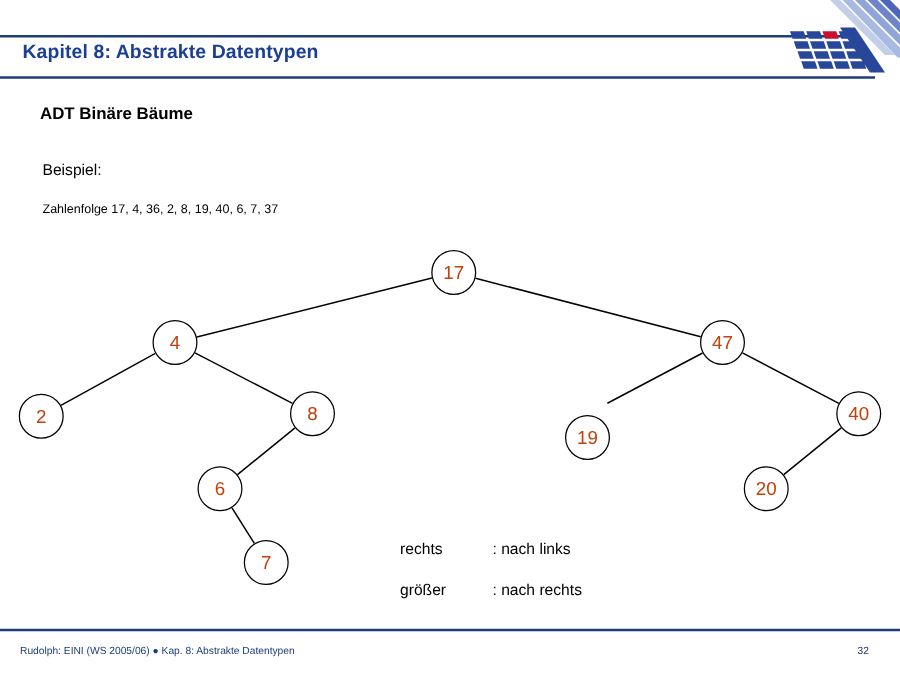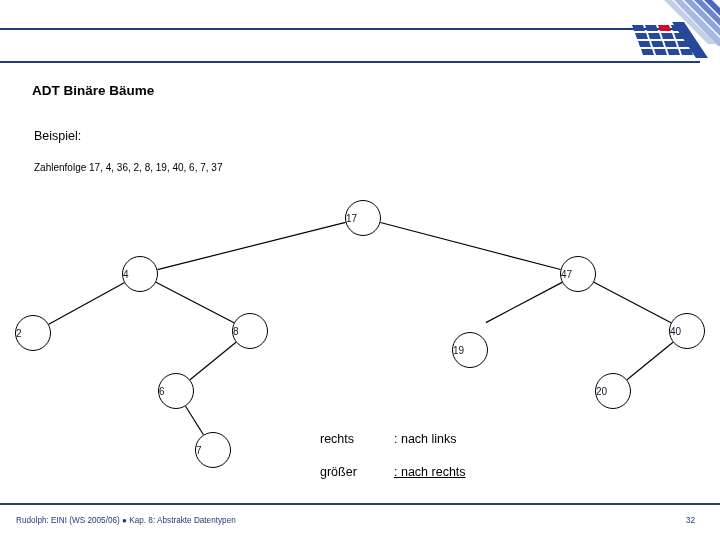--- a/index.html
+++ b/index.html
@@ -79,22 +79,23 @@
     width: 720px; height: 540px;
     pointer-events: none;
   }
   .tree-node {
     position: absolute;
     border: 1.4px solid #000000;
     border-radius: 50%;
     background: #ffffff;
     display: flex;
     align-items: center;
-    font-size: 10px;
-    color: #0f172a;
+    justify-content: center;
+    font-size: 15px;
+    color: #c2410c;
     box-sizing: border-box;
   }
 
   
   .legend-row {
     position: absolute;
     font-size: 12.5px;
     white-space: nowrap;
   }
   .legend-term {
@@ -122,20 +123,21 @@
     font-size: 8.2px;
     color: #1f3d7a;
     white-space: nowrap;
   }
 </style>
 </head>
 <body>
 
 <div id="slide-header">
   <div id="header-rule-top"></div>
+  <div id="slide-title">Kapitel 8: Abstrakte Datentypen</div>
   <div id="header-rule-bottom"></div>
 </div>
 
 <div id="logo">
   <svg width="108" height="66" viewBox="0 0 108 66" xmlns="http://www.w3.org/2000/svg">
 
     <g>
       <polygon points="52,0 60,0 104,44 96,44" fill="#c3cfe9"></polygon>
       <polygon points="62,0 70,0 108,38 108,46 106,46" fill="#a9bae2"></polygon>
       <polygon points="72,0 80,0 108,28 108,36" fill="#8fa4d8"></polygon>
@@ -214,19 +216,19 @@
       <span>20</span>
     </div>
     <div class="tree-node" style="left: 195px; top: 432px; width: 36px; height: 36px;">
       <span>7</span>
     </div>
   </div>
 
 <div class="legend-row" style="left:320px; top:432px;">
   <span class="legend-term">rechts</span><span>: nach links</span>
 </div>
-<div class="legend-row" style="left:320px; top:465px;text-decoration:underline;">
+<div class="legend-row" style="left:320px; top:465px;">
   <span class="legend-term">größer</span><span>: nach rechts</span>
 </div>
 
 <div id="footer-rule"></div>
 <div id="footer-text">Rudolph: EINI (WS 2005/06)  ●  Kap. 8: Abstrakte Datentypen</div>
 <div id="footer-page">32</div>
 
 </body></html>

